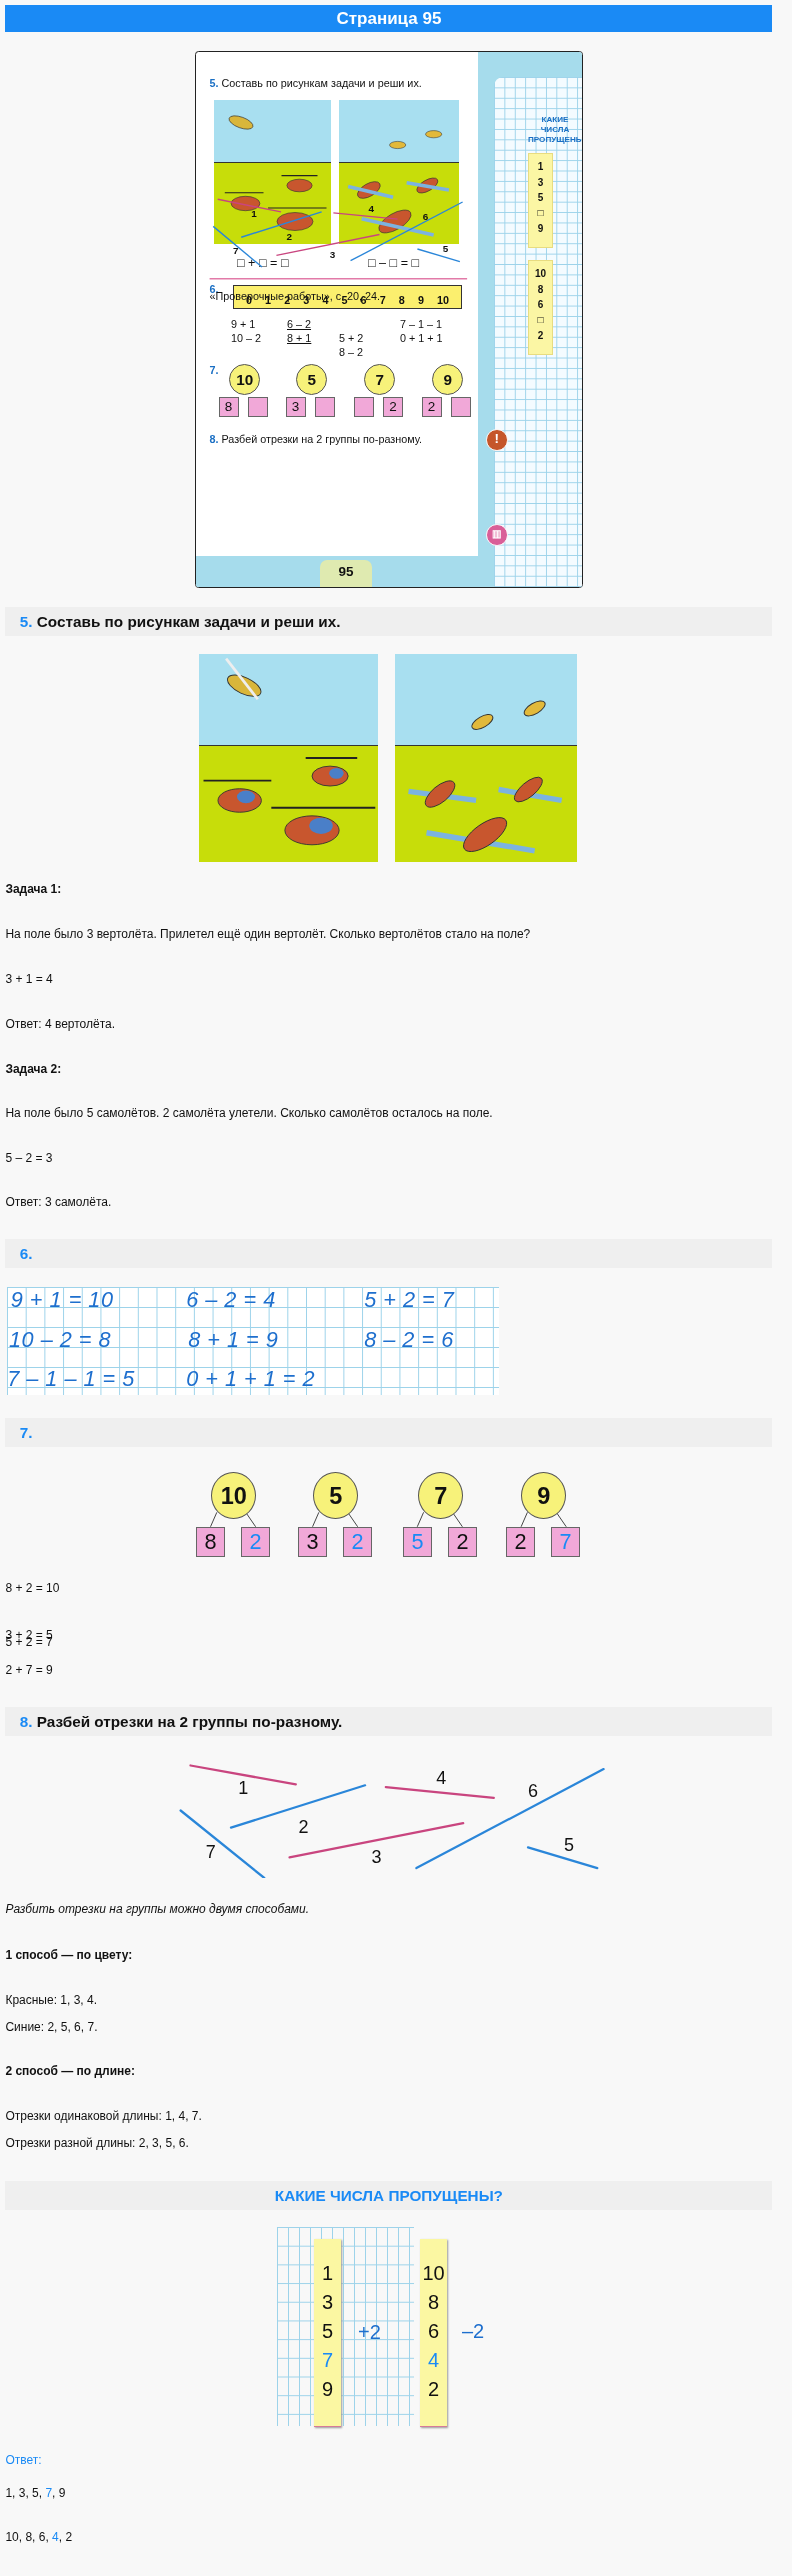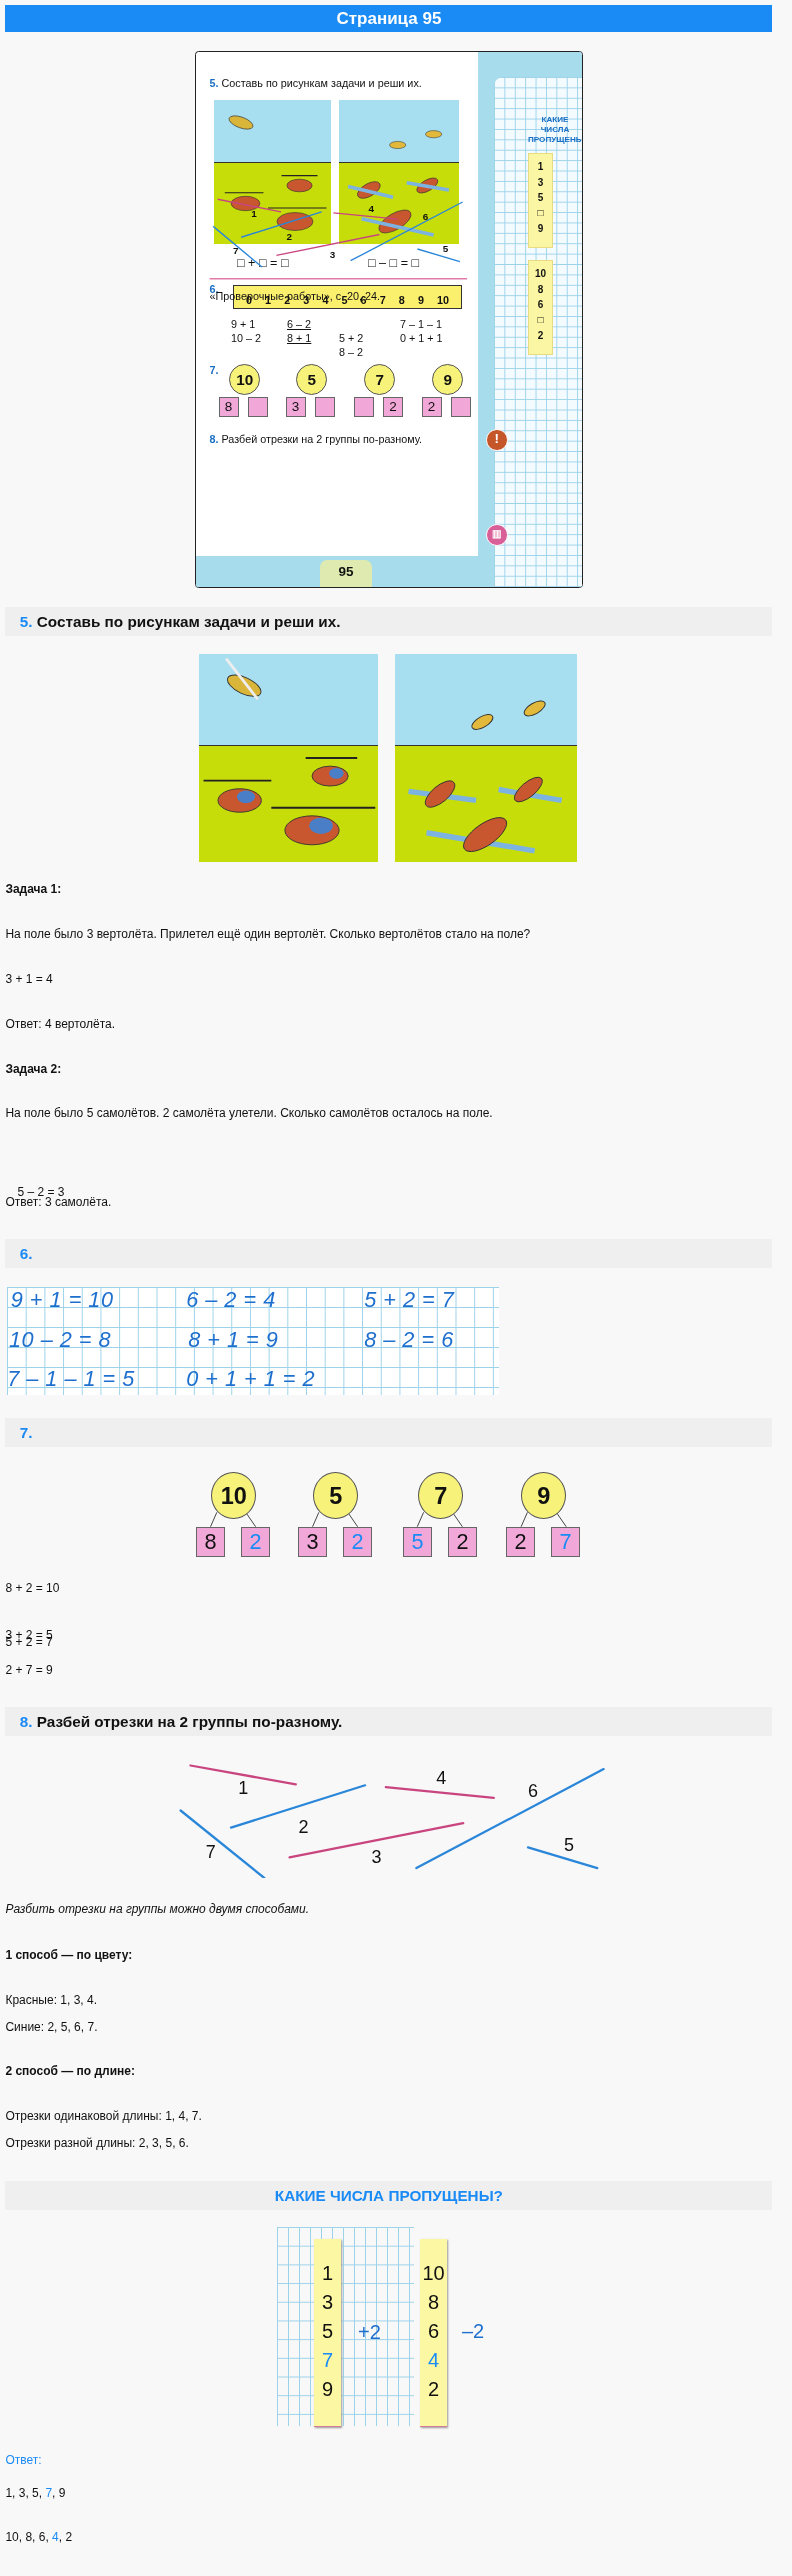--- a/index.html
+++ b/index.html
@@ -248,21 +248,21 @@
       </g>
   </svg>
 </div>
 
 <div class="abs txt b" style="top:882px;">Задача 1:</div>
 <div class="abs txt" style="top:927px;">На поле было 3 вертолёта. Прилетел ещё один вертолёт. Сколько вертолётов стало на поле?</div>
 <div class="abs txt" style="top:972px;">3 + 1 = 4</div>
 <div class="abs txt" style="top:1017px;">Ответ: 4 вертолёта.</div>
 <div class="abs txt b" style="top:1062px;">Задача 2:</div>
 <div class="abs txt" style="top:1106px;">На поле было 5 самолётов. 2 самолёта улетели. Сколько самолётов осталось на поле.</div>
-<div class="abs txt" style="top:1185px;margin-left:12px;">5 – 2 = 3</div>
+<div class="abs txt" style="top:1151px;">5 – 2 = 3</div>
 <div class="abs txt" style="top:1195px;">Ответ: 3 самолёта.</div>
 
 <div class="abs sec-head" style="top:1239px;"><span class="num">6.</span></div>
 <div class="abs eq-grid">
   <div class="eq" style="left:3.6px;top:0px;">9 + 1 = 10</div>
   <div class="eq" style="left:179px;top:0px;">6 – 2 = 4</div>
   <div class="eq" style="left:357px;top:0px;">5 + 2 = 7</div>
   <div class="eq" style="left:1.8px;top:40px;">10 – 2 = 8</div>
   <div class="eq" style="left:181px;top:40px;">8 + 1 = 9</div>
   <div class="eq" style="left:357px;top:40px;">8 – 2 = 6</div>

